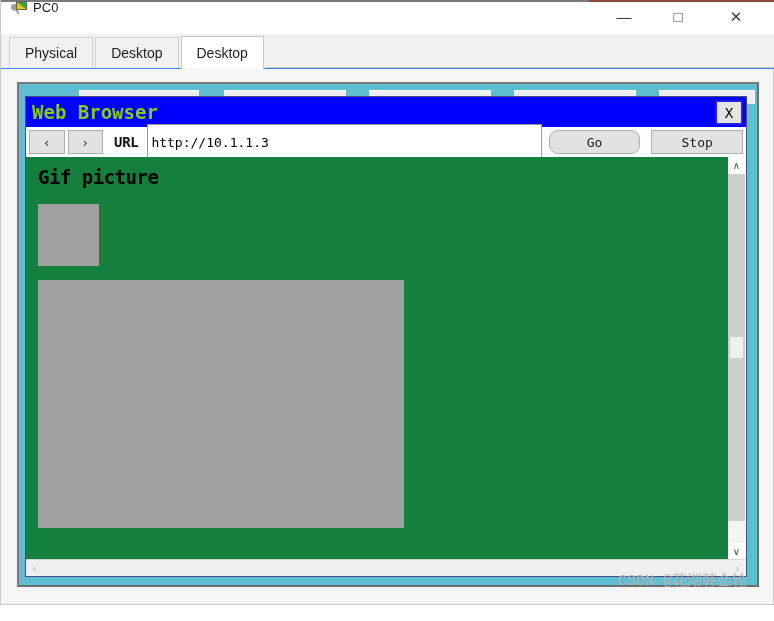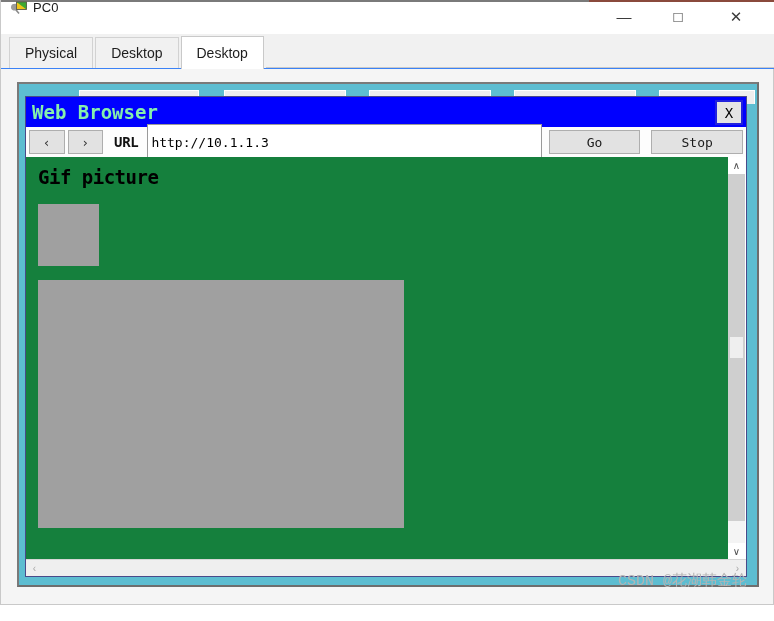--- a/index.html
+++ b/index.html
@@ -118,21 +118,21 @@
     background: #ffffff;
     border: 1px solid #4a4a8a;
   }
   #browser-titlebar {
     position: absolute; left: 0; top: 0;
     width: 720px; height: 30px;
     background: #0000ff;
     display: flex; align-items: center;
   }
   #browser-title {
-    color: #86efac;
+    color: #84cc16;
     font-family: "DejaVu Sans Mono", monospace;
     font-size: 19px;
     font-weight: bold;
     margin-left: 6px;
     letter-spacing: 0px;
   }
   #browser-close {
     position: absolute; right: 3px; top: 3px;
     width: 28px; height: 25px;
     background: #e4e4e4;
@@ -180,21 +180,21 @@
   }
   .action-btn {
     width: 93px; height: 24px;
     background: #e2e2e2;
     border: 1px solid #aeaeae;
     display: flex; align-items: center; justify-content: center;
     font-family: "DejaVu Sans Mono", monospace;
     font-size: 13px;
     color: #1a1a1a;
   }
-  #btn-go { margin-left: 4px; }
+  #btn-go { margin-left: 4px; border-radius: 9px; }
   #btn-stop { margin-left: 8px; }
 
   
   #browser-content {
     position: absolute; left: 0; top: 60px;
     width: 703px; height: 403px;
     background: #15803d;
     overflow: hidden;
     padding: 6px 0 0 12px;
   }

